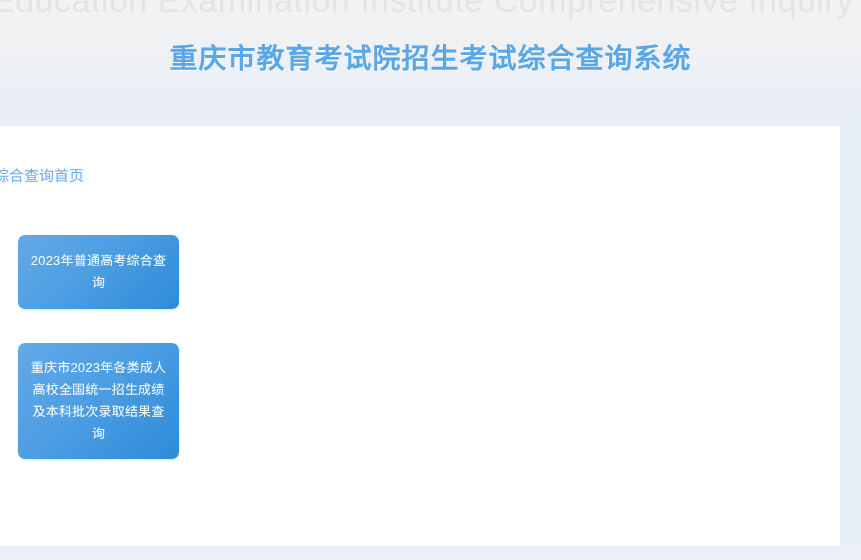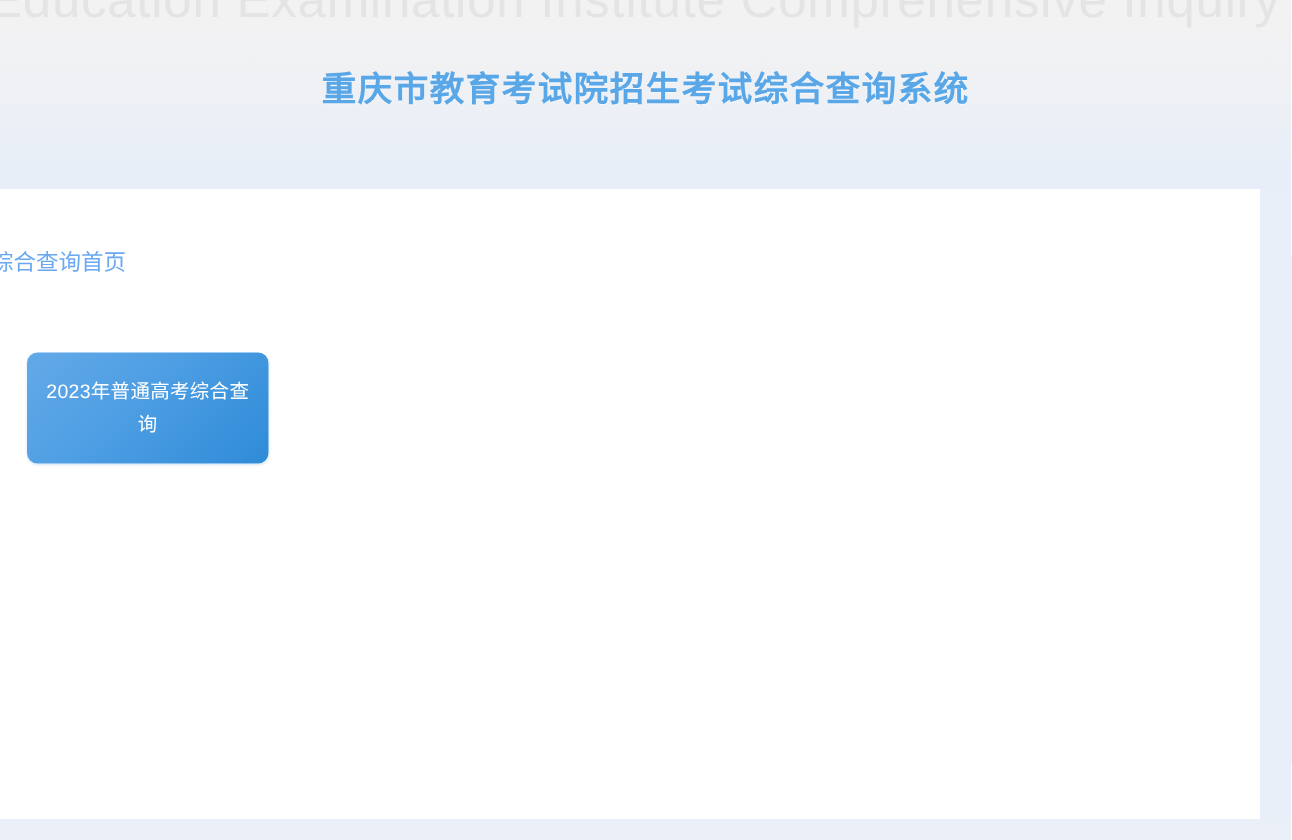--- a/index.html
+++ b/index.html
@@ -45,21 +45,21 @@
     line-height: 44px;
     user-select: none;
   }
 
   .site-title {
     position: absolute;
     left: 0;
     top: 38px;
     width: 861px;
     text-align: center;
-    font-size: 23px;
+    font-size: 28px;
     font-weight: bold;
     letter-spacing: 1px;
     color: #5aa7e8;
     line-height: 42px;
     text-shadow: 0 1px 0 rgba(255,255,255,0.6);
   }
 
   
   .right-strip {
     position: absolute;
@@ -162,19 +162,24 @@
     <div class="breadcrumb">综合查询首页</div>
 
     <div class="card-grid">
 
       <div class="card-row">
         <div class="query-card">
           <span>2023年普通高考综合查询</span>
         </div>
       </div>
 
+      <div class="card-row">
+        <div class="query-card">
+          <span>重庆市2023年各类成人高校全国统一招生成绩及本科批次录取结果查询</span>
+        </div>
+      </div>
 
     </div>
   </div>
 
   <div class="footer-band"></div>
 
 </div>
 
 </body></html>

